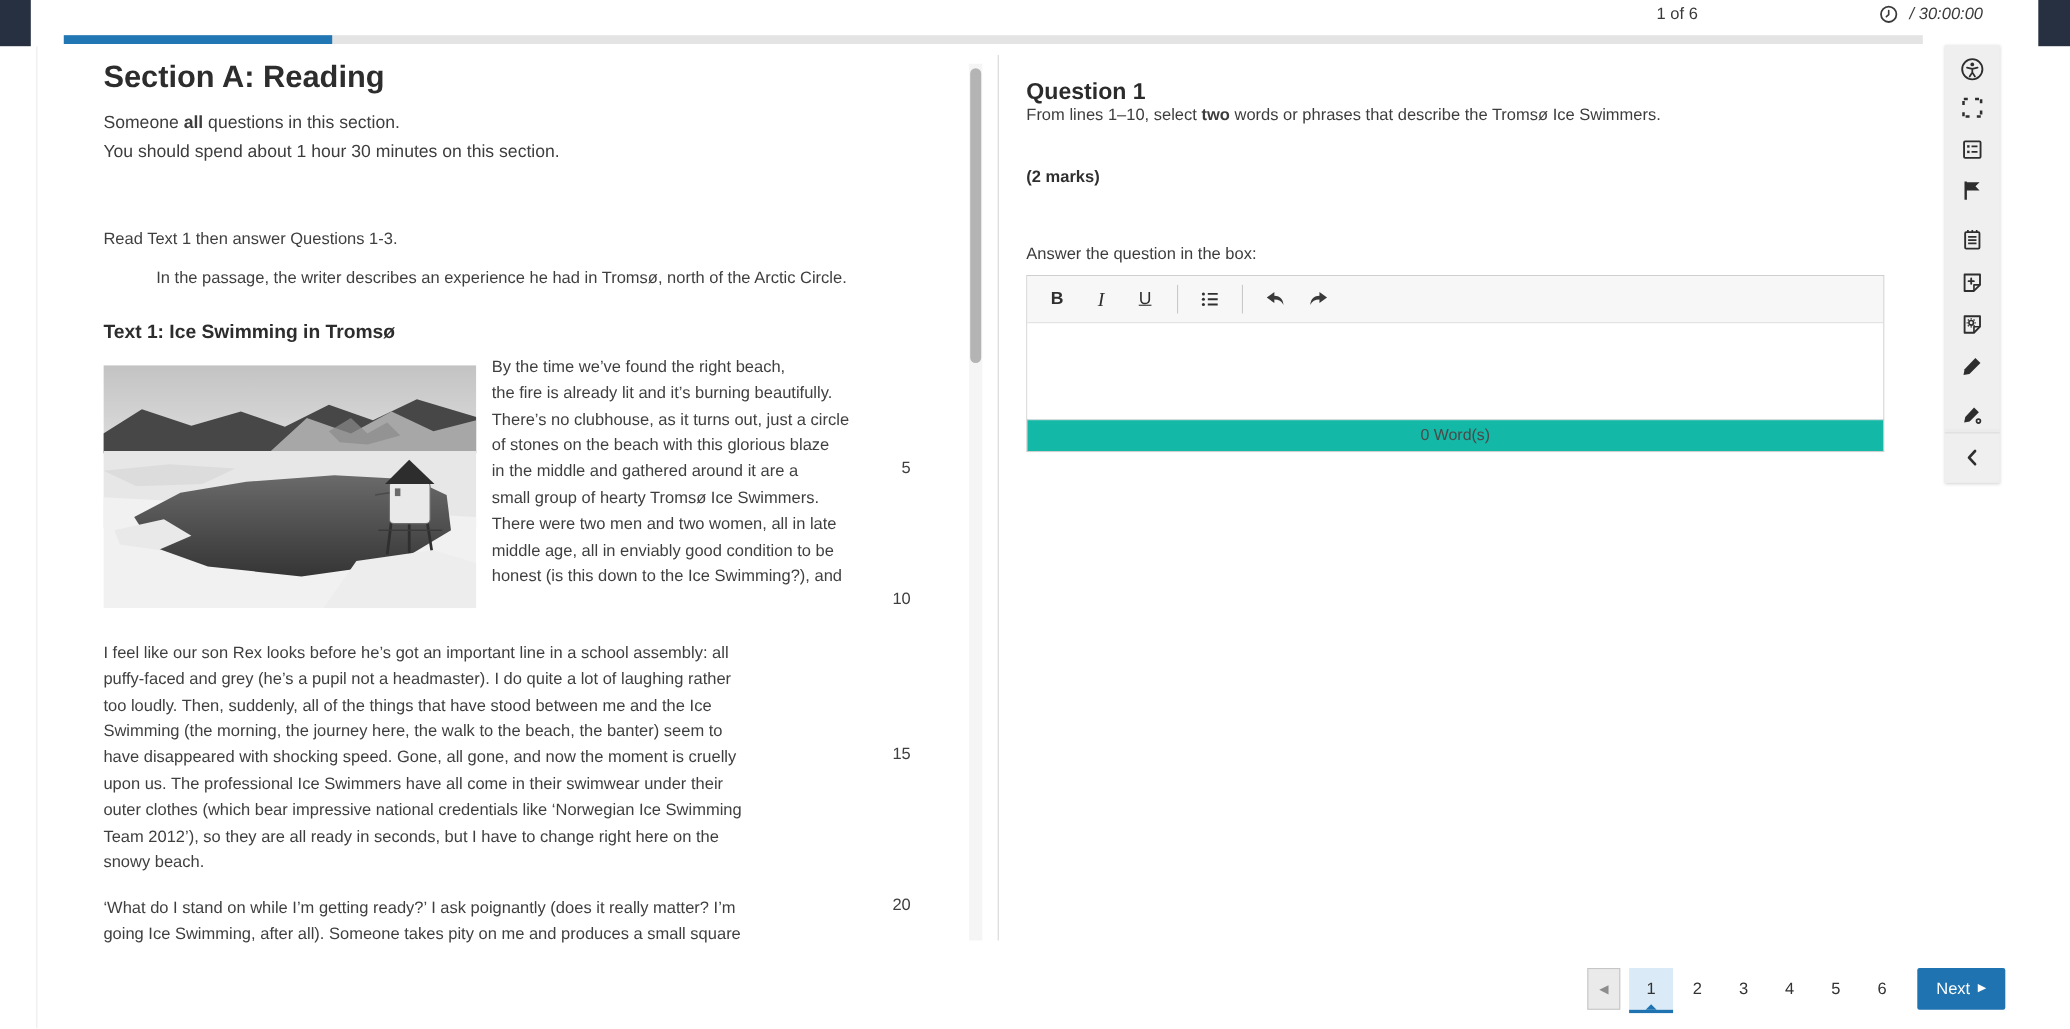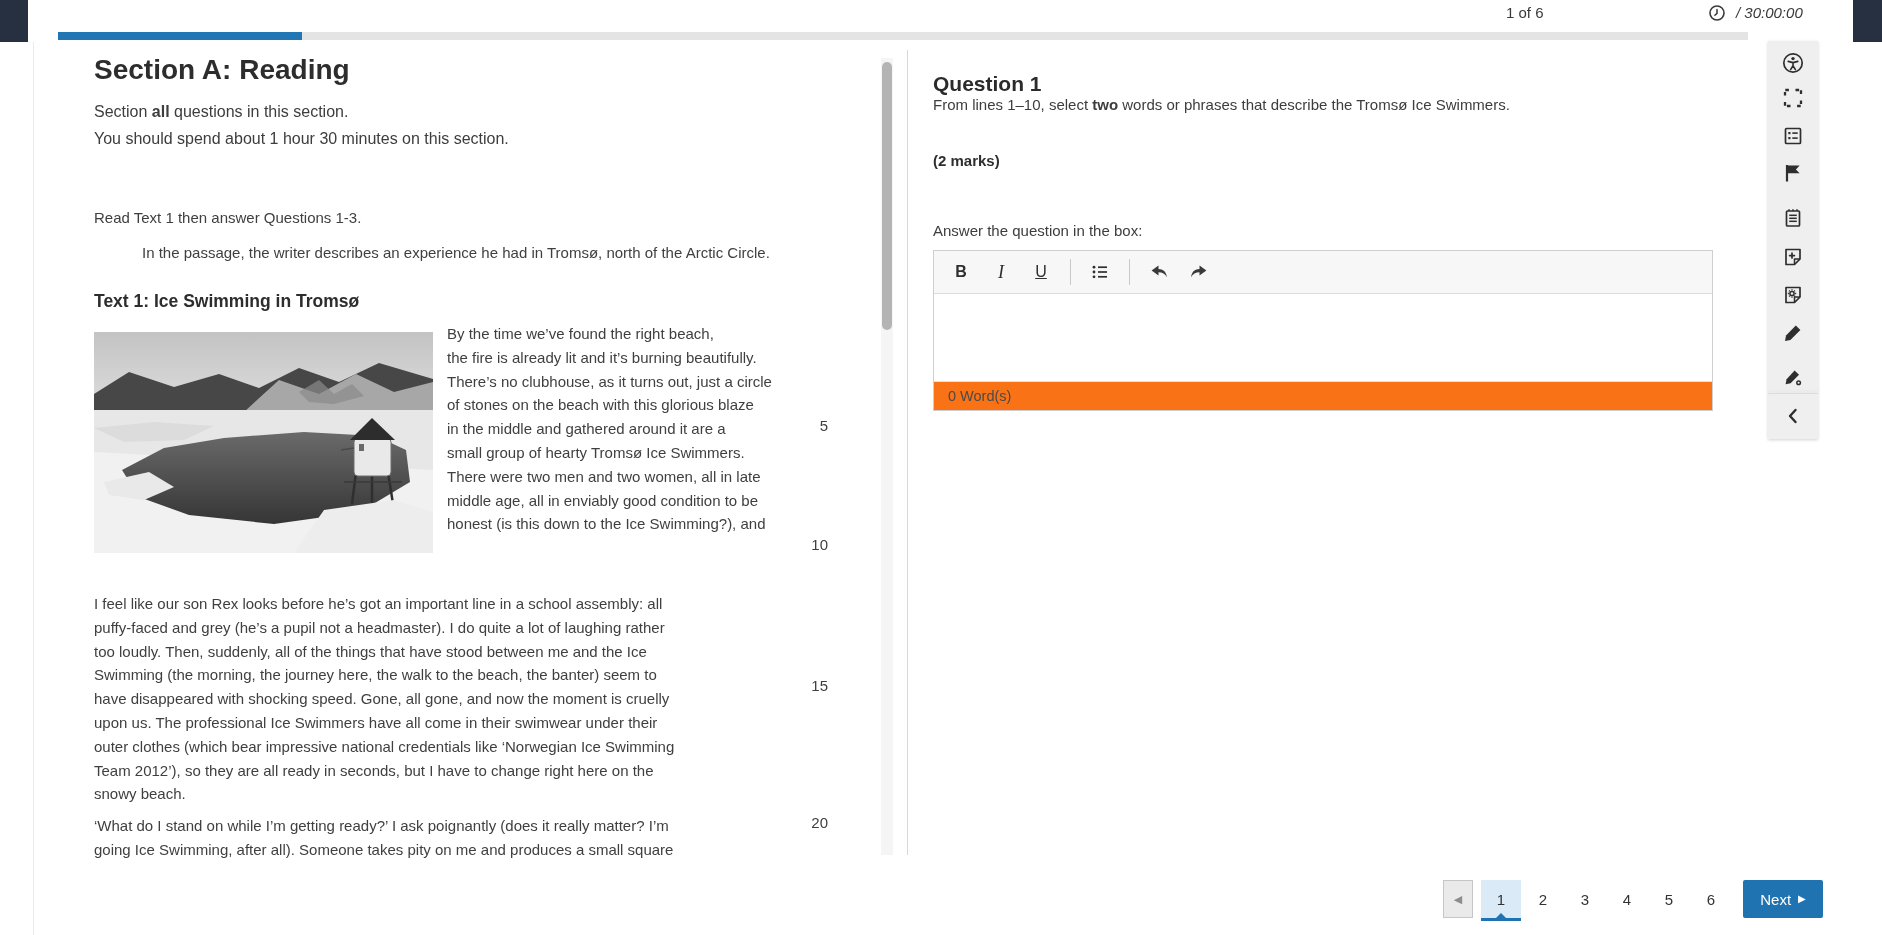--- a/index.html
+++ b/index.html
@@ -45,21 +45,21 @@
   .answer-label{position:absolute;left:933px;top:222px;font-size:15px;color:#3d3d3d;}
 
   .editor{position:absolute;left:933px;top:250px;width:780px;height:161px;border:1px solid #cfcfcf;background:#fff;box-sizing:border-box;display:flex;flex-direction:column;}
   .editor-toolbar{height:42px;background:#f7f7f7;border-bottom:1px solid #dcdcdc;display:flex;align-items:center;padding:0 12px;gap:10px;flex:0 0 auto;}
   .tb-btn{width:30px;height:30px;display:flex;align-items:center;justify-content:center;color:#2f2f2f;cursor:pointer;}
   .tb-bold{font-weight:700;font-size:16px;}
   .tb-italic{font-family:"Liberation Serif",serif;font-style:italic;font-size:18px;}
   .tb-underline{font-size:16px;text-decoration:underline;}
   .tb-sep{width:1px;height:26px;background:#c9c9c9;margin:0 4px;}
   .editor-area{flex:1 1 auto;background:#fff;}
-  .editor-footer{height:28px;background:#f97316;border-top:1px solid #e0e0e0;display:flex;align-items:center;justify-content:flex-start;padding:0 14px;font-size:14.5px;color:#4a4a4a;flex:0 0 auto;}
+  .editor-footer{height:28px;background:#14b8a6;border-top:1px solid #e0e0e0;display:flex;align-items:center;justify-content:center;padding:0 14px;font-size:14.5px;color:#4a4a4a;flex:0 0 auto;}
 
   
   .tools{position:absolute;left:1768px;top:41px;width:50px;height:398px;background:#efefef;box-shadow:0 1px 3px rgba(0,0,0,.18);}
   .tool-btn{position:absolute;left:13px;width:24px;height:24px;cursor:pointer;}
   .tools-divider{position:absolute;left:0;top:352px;width:50px;height:1px;background:#dcdcdc;box-shadow:0 -2px 3px rgba(0,0,0,.06);}
 
   
   .pagination{position:absolute;left:1443px;top:880px;height:38px;display:flex;align-items:stretch;}
   .pg-prev{width:30px;background:#eaeaea;border:1px solid #c6c6c6;display:flex;align-items:center;justify-content:center;color:#8d8d8d;font-size:11px;box-sizing:border-box;margin-right:8px;cursor:pointer;}
   .pg-num{width:40px;display:flex;align-items:center;justify-content:center;font-size:15px;color:#333;cursor:pointer;position:relative;margin-right:2px;}
@@ -91,21 +91,21 @@
   <div class="progress-fill"></div>
 </div>
 
 <div class="left-edge"></div>
 <div class="panel-divider"></div>
 
 <div>
 
   <div class="section-title">Section A: Reading</div>
 
-  <div class="instr" style="top:103px;"><span>Section </span><b>all</b><span> questions in this section.</span></div>
+  <div class="instr" style="top:103px;"><span>Someone </span><b>all</b><span> questions in this section.</span></div>
   <div class="instr" style="top:130px;">You should spend about 1 hour 30 minutes on this section.</div>
 
   <div class="body-txt" style="top:209px;">Read Text 1 then answer Questions 1-3.</div>
   <div class="body-txt" style="top:244px;margin-left:48px;">In the passage, the writer describes an experience he had in Tromsø, north of the Arctic Circle.</div>
 
   <div class="text-title">Text 1: Ice Swimming in Tromsø</div>
 
   <div class="photo">
     <svg width="339" height="221" viewBox="0 0 339 221">
       <defs>
@@ -147,21 +147,21 @@
     <div class="pline">the fire is already lit and it’s burning beautifully.</div>
     <div class="pline">There’s no clubhouse, as it turns out, just a circle</div>
     <div class="pline">of stones on the beach with this glorious blaze</div>
     <div class="pline">in the middle and gathered around it are a</div>
     <div class="pline">small group of hearty Tromsø Ice Swimmers.</div>
     <div class="pline">There were two men and two women, all in late</div>
     <div class="pline">middle age, all in enviably good condition to be</div>
     <div class="pline">honest (is this down to the Ice Swimming?), and</div>
   </div>
 
-  <div class="pblock" style="left:94px;top:582px;width:700px;margin-top:10px;">
+  <div class="pblock" style="left:94px;top:582px;width:700px;">
     <div class="pline">I feel like our son Rex looks before he’s got an important line in a school assembly: all</div>
     <div class="pline">puffy-faced and grey (he’s a pupil not a headmaster). I do quite a lot of laughing rather</div>
     <div class="pline">too loudly. Then, suddenly, all of the things that have stood between me and the Ice</div>
     <div class="pline">Swimming (the morning, the journey here, the walk to the beach, the banter) seem to</div>
     <div class="pline">have disappeared with shocking speed. Gone, all gone, and now the moment is cruelly</div>
     <div class="pline">upon us. The professional Ice Swimmers have all come in their swimwear under their</div>
     <div class="pline">outer clothes (which bear impressive national credentials like ‘Norwegian Ice Swimming</div>
     <div class="pline">Team 2012’), so they are all ready in seconds, but I have to change right here on the</div>
     <div class="pline">snowy beach.</div>
   </div>

